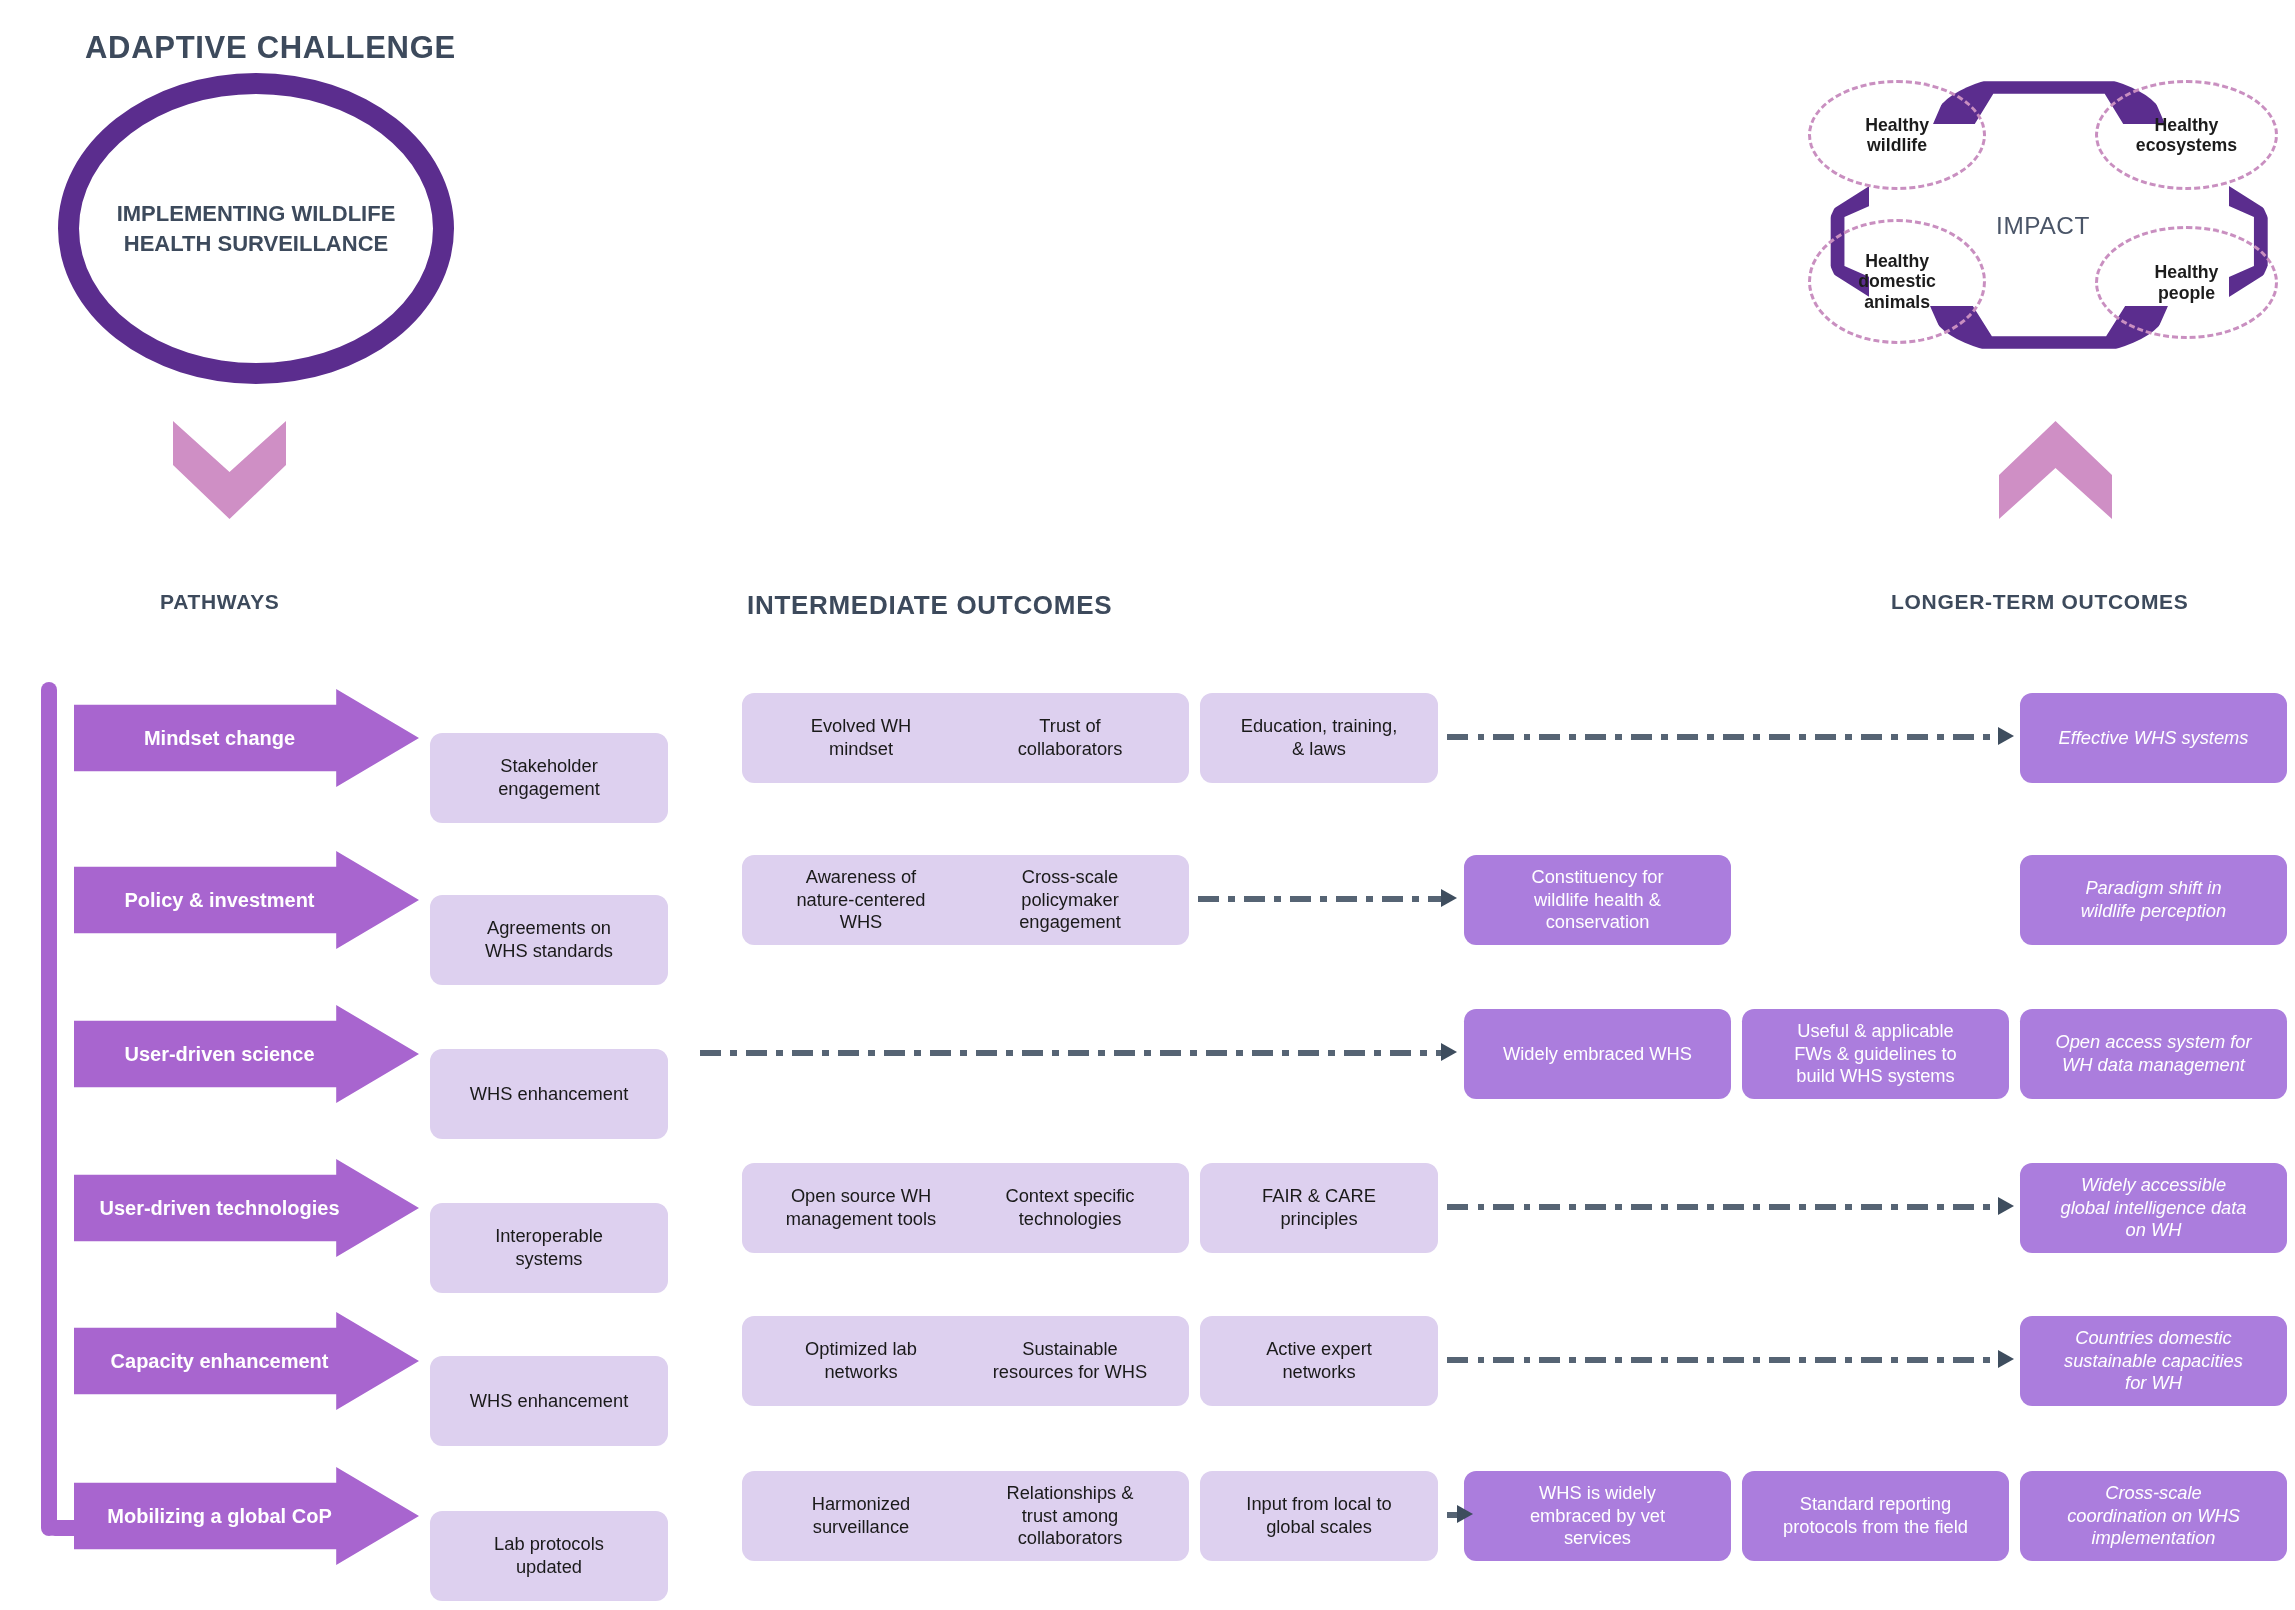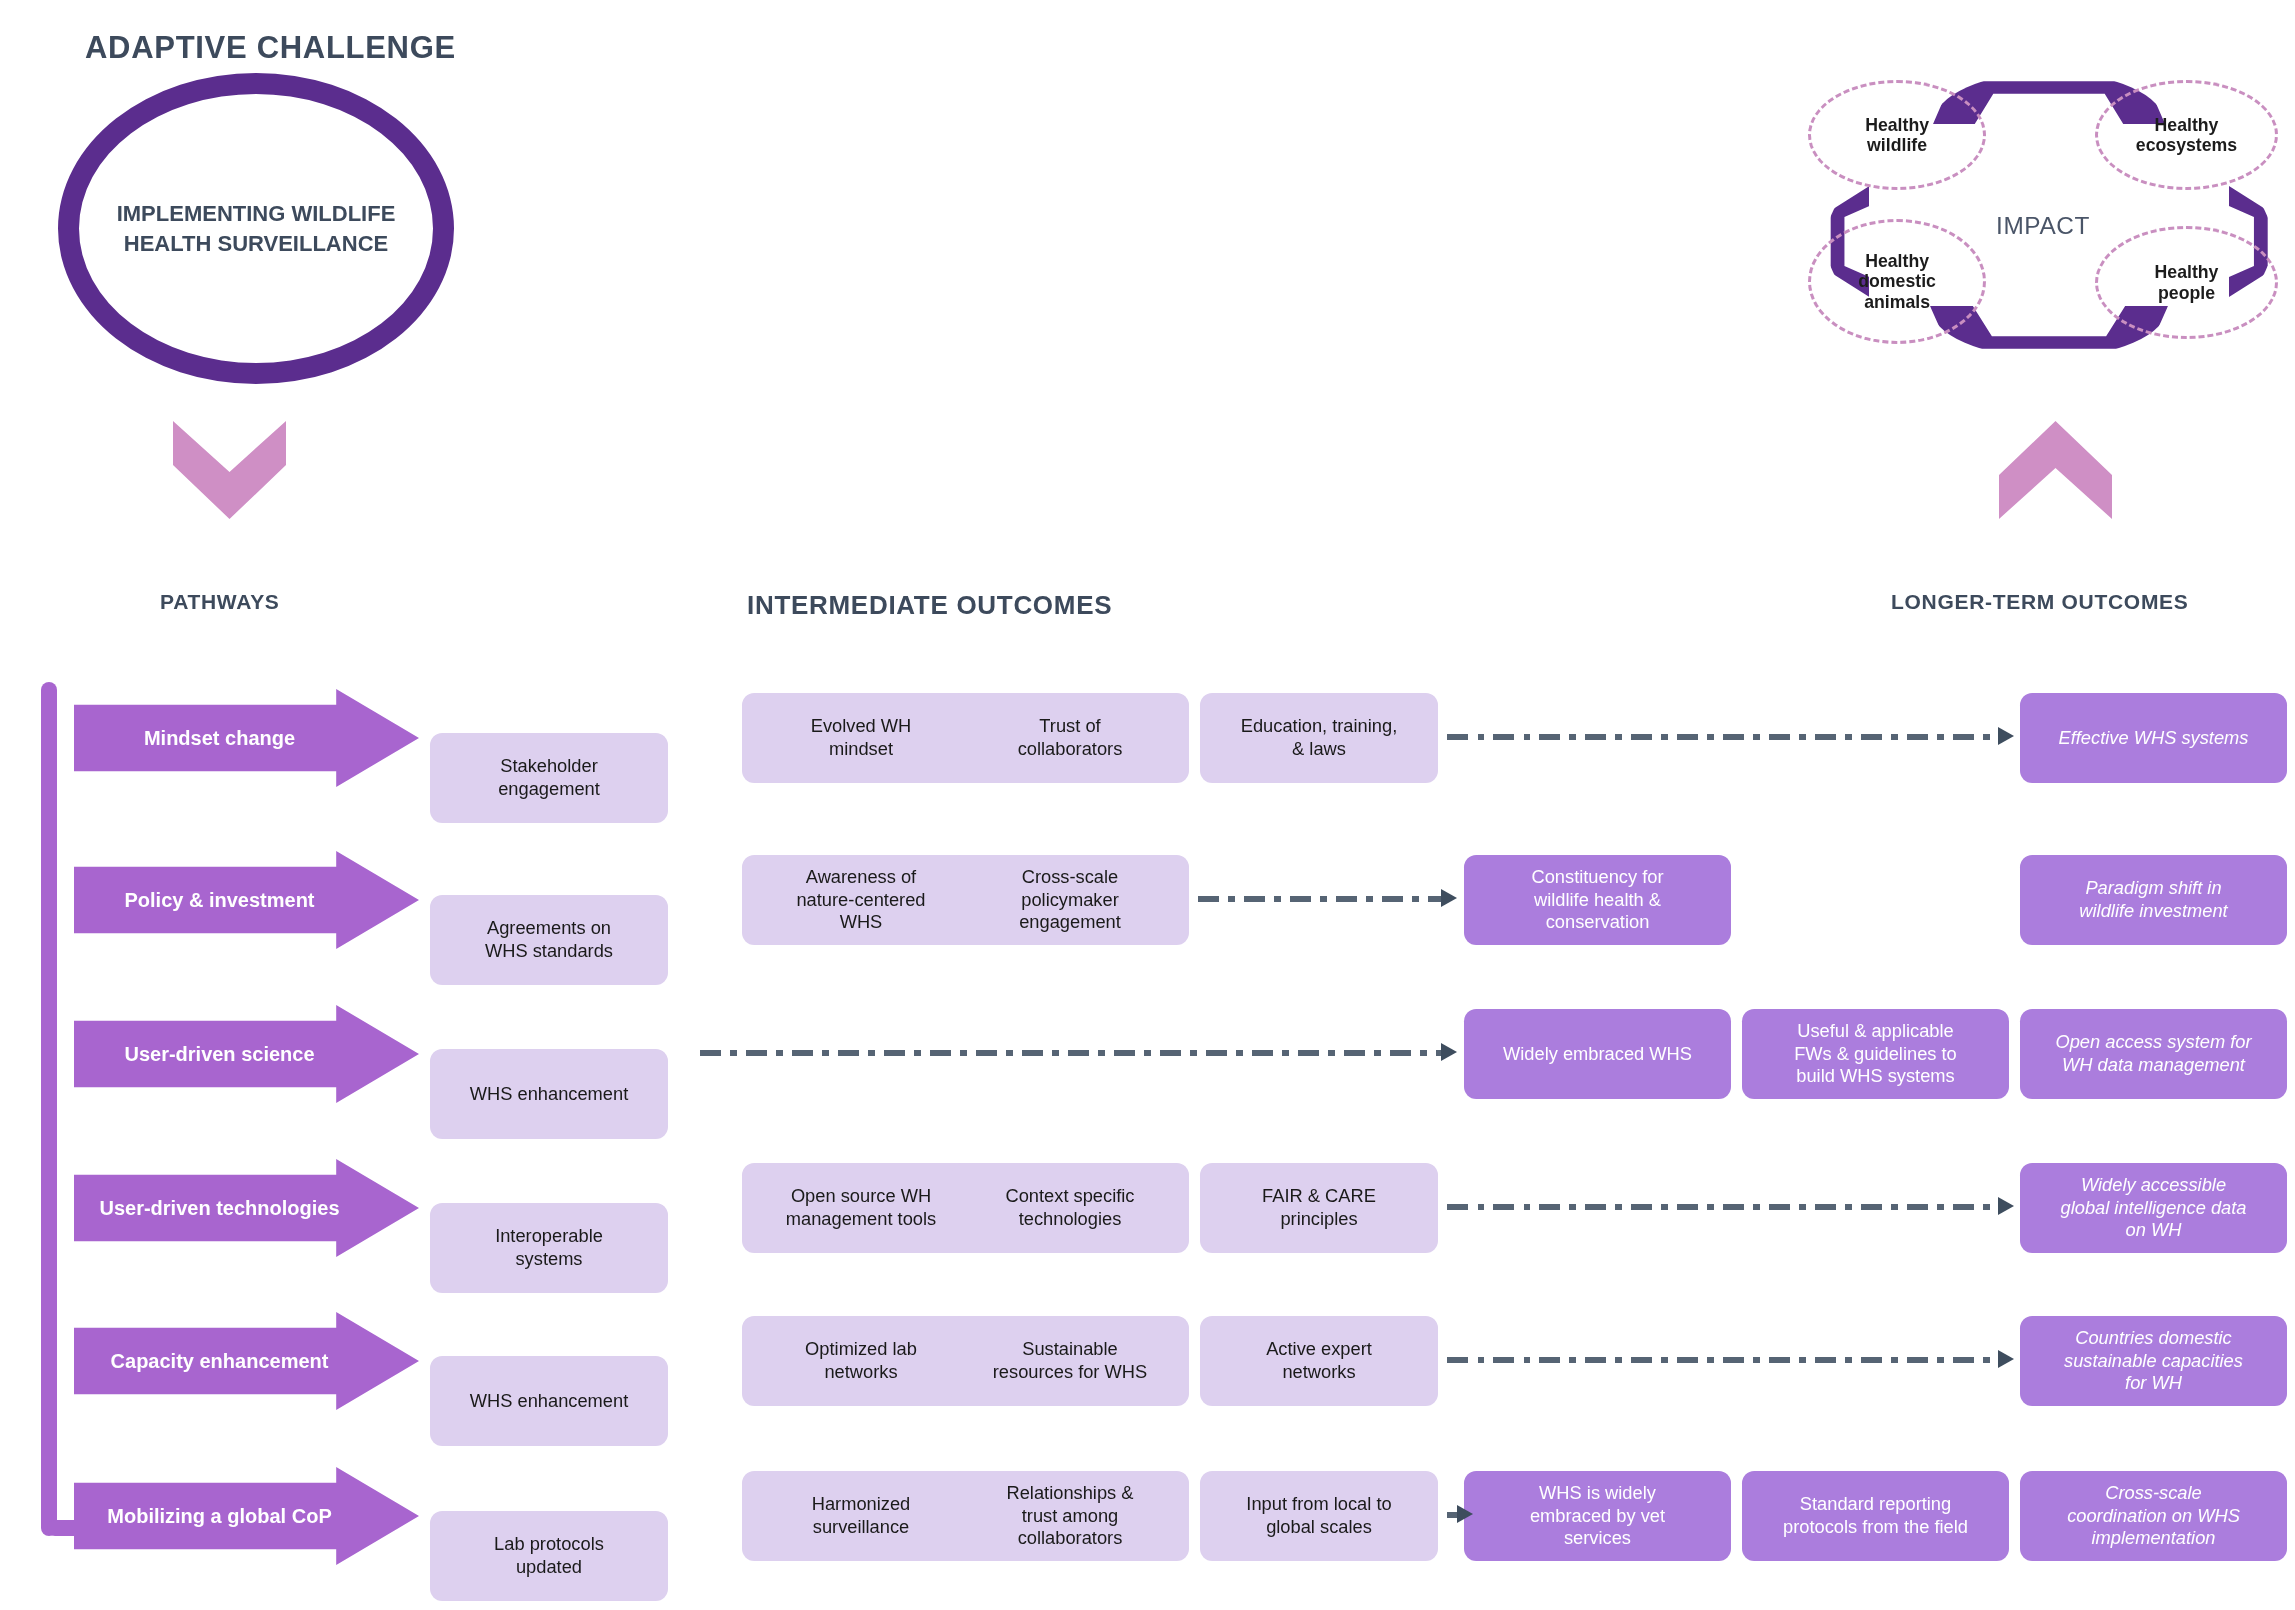--- a/index.html
+++ b/index.html
@@ -232,21 +232,21 @@
         <div class="node light c2">Awareness of
 nature-centered
 WHS</div>
         <div class="node light c3">Cross-scale
 policymaker
 engagement</div>
         <div class="node dark d1">Constituency for
 wildlife health &amp;
 conservation</div>
         <div class="node dark d3">Paradigm shift in
-wildlife investment</div>
+wildlife perception</div>
         <div class="connector" style="left: 1198px; width: 246px;"></div>
       </div>
       <div class="row" id="row-2" style="top: 1005px;">
         <div class="pathway-arrow">
           <span>User-driven science</span>
         </div>
         <div class="node light c1">WHS enhancement</div>
         <div class="node dark d1">Widely embraced WHS</div>
         <div class="node dark d2">Useful &amp; applicable
 FWs &amp; guidelines to

